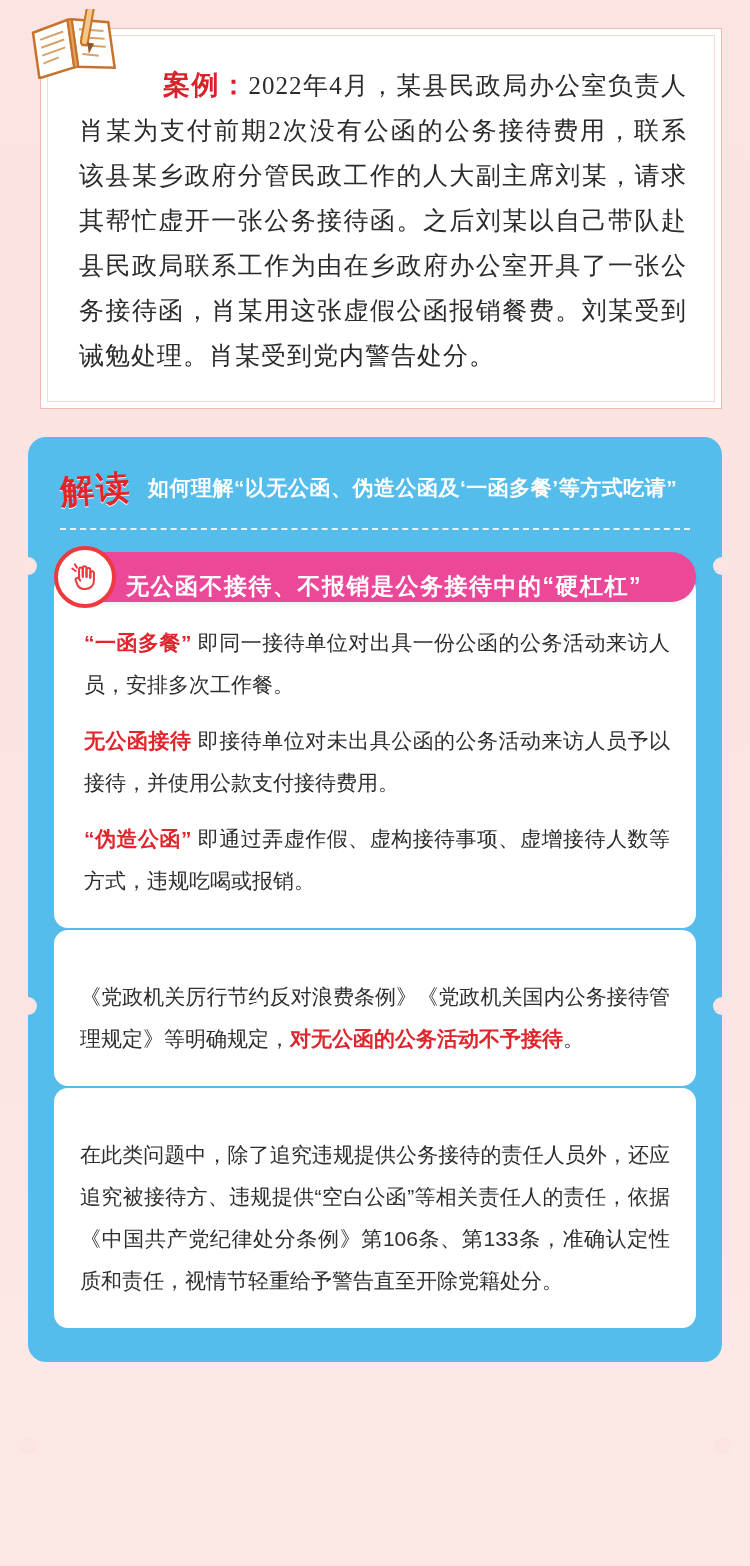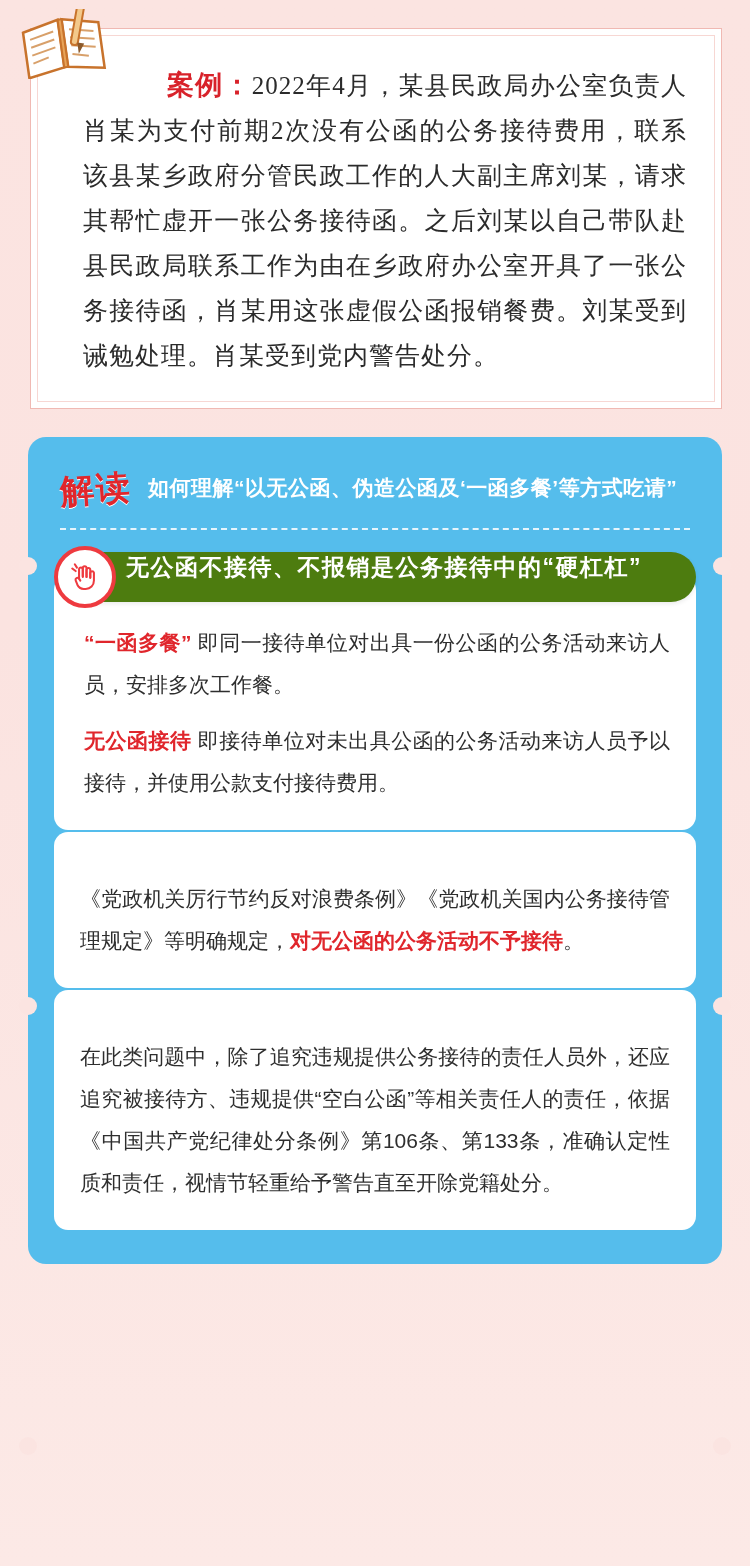--- a/index.html
+++ b/index.html
@@ -14,22 +14,22 @@
     min-height: 1566px;
     background: linear-gradient(180deg,#fbe4e1 0%, #fbe3e0 40%, #fce9e6 100%);
     padding: 20px 22px 24px 22px;
   }
 
   
   .case-card {
     position: relative;
     background: #ffffff;
     border: 1px solid #f0b9b3;
-    padding: 34px 34px 30px 52px;
-    margin: 8px 6px 28px 8px;
+    padding: 34px 34px 30px 38px;
+    margin: 8px 6px 28px 18px;
   }
   .case-card:before {
     content:"";
     position:absolute; left:6px; top:6px; right:6px; bottom:6px;
     border:1px solid #f7d7d3;
     pointer-events:none;
   }
   .book-icon {
     position: absolute;
     left: -14px;
@@ -103,23 +103,23 @@
     height: 0;
   }
 
   
   .sec { margin: 0 0 28px 0; position: relative; }
   .sec:last-child { margin-bottom: 0; }
 
   .sec-head {
     position: relative;
     display: inline-flex;
-    align-items: flex-start;
+    align-items: flex-end;
     min-height: 50px;
-    background: #4d7c0f;
+    background: #ec4899;
     border-radius: 26px;
     padding: 0 30px 0 64px;
     margin-left: 8px;
     box-shadow: 0 2px 4px rgba(0,0,0,.08);
   }
   .sec-head.wide { display: flex; }
   .sec-head-title {
     color: #ffffff;
     font-size: 23px;
     font-weight: bold;
@@ -221,20 +221,23 @@
         </span>
         <span class="sec-head-title">无公函不接待、不报销是公务接待中的“硬杠杠”</span>
       </div>
       <div class="sec-body">
         <p class="p-indent">
           <span class="term">“一函多餐”</span><span> 即同一接待单位对出具一份公函的公务活动来访人员，安排多次工作餐。</span>
         </p>
         <p class="p-indent">
           <span class="term">无公函接待</span><span> 即接待单位对未出具公函的公务活动来访人员予以接待，并使用公款支付接待费用。</span>
         </p>
+        <p class="p-indent">
+          <span class="term">“伪造公函”</span><span> 即通过弄虚作假、虚构接待事项、虚增接待人数等方式，违规吃喝或报销。</span>
+        </p>
       </div>
     </div>
 
     <div class="sec">
       <div class="sec-body">
         <p><span>《党政机关厉行节约反对浪费条例》《党政机关国内公务接待管理规定》等明确规定，</span><span class="hl">对无公函的公务活动不予接待</span><span>。</span></p>
       </div>
     </div>
 
     <div class="sec">

